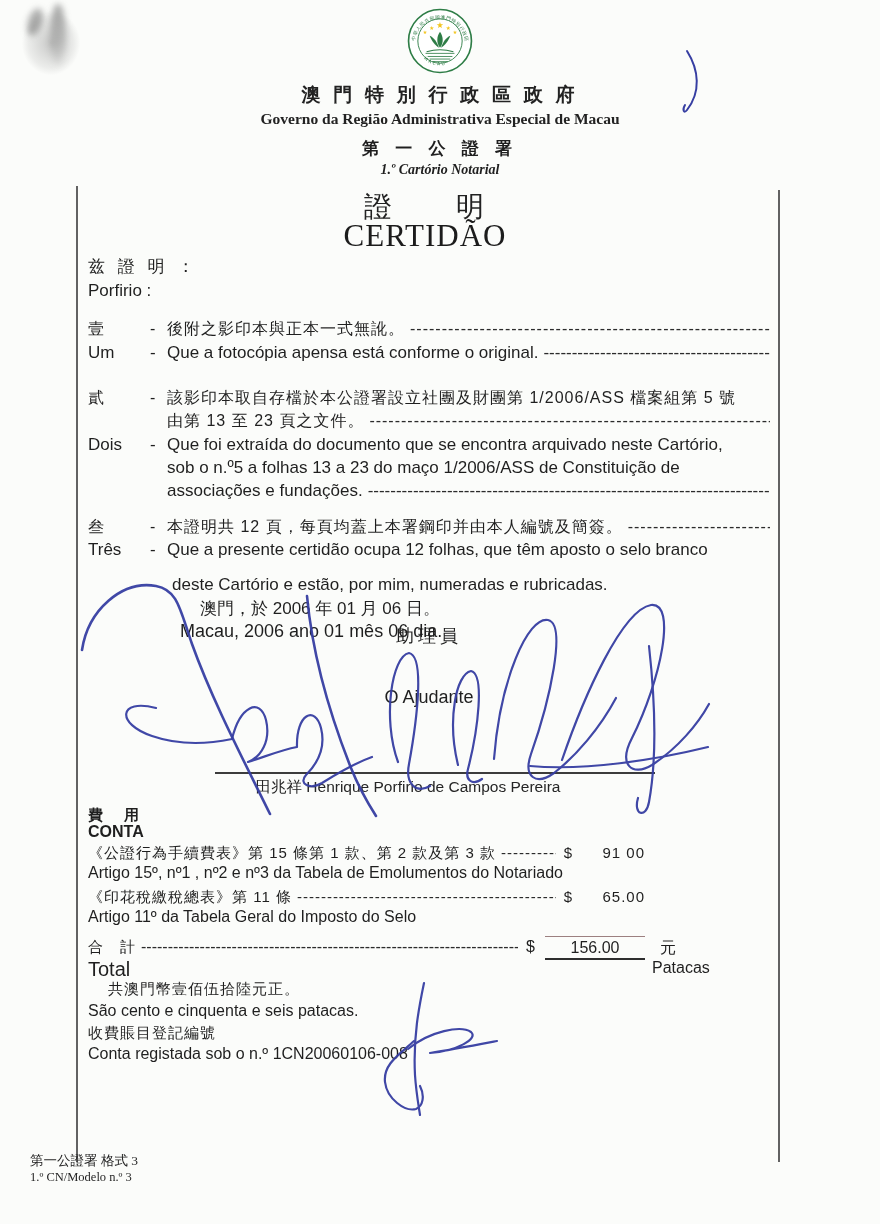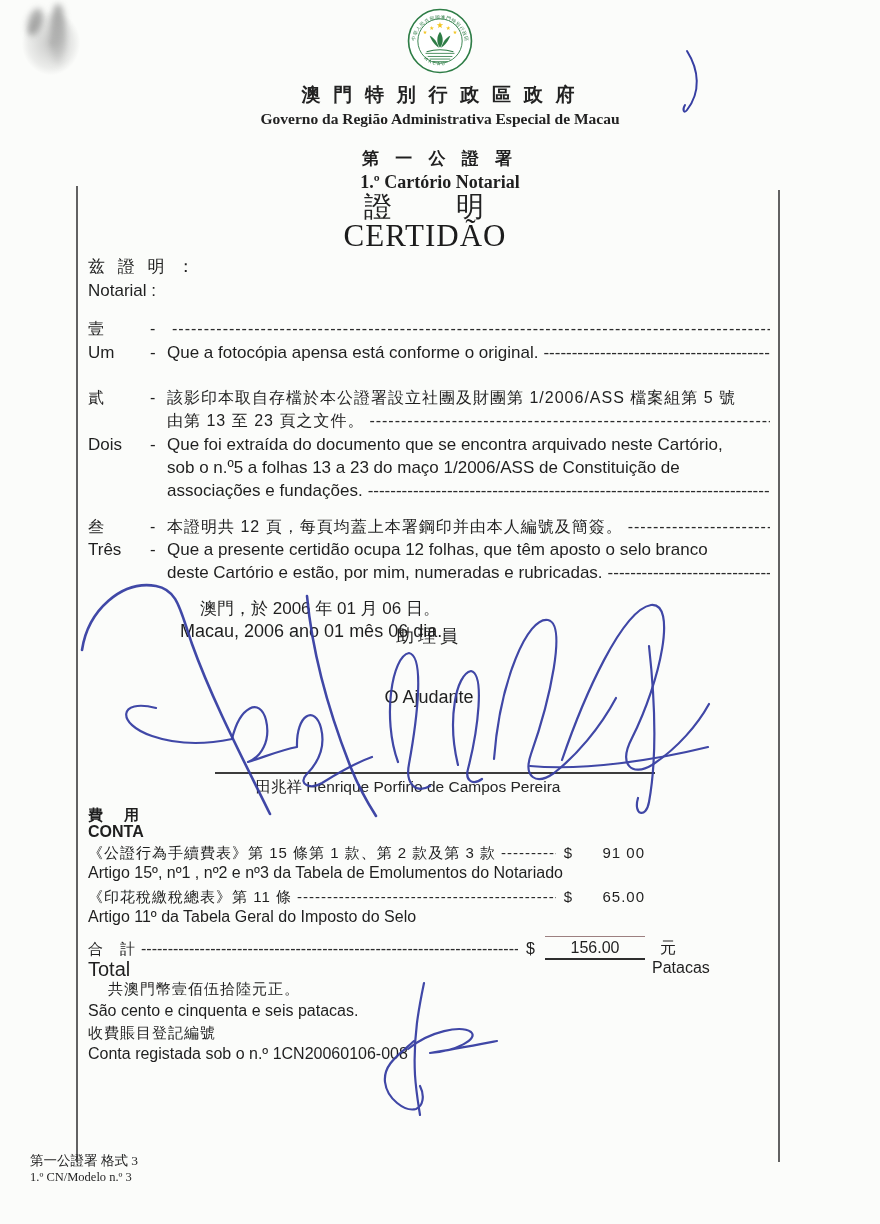--- a/index.html
+++ b/index.html
@@ -7,22 +7,22 @@
     position:relative;width:880px;height:1224px;margin:0 auto;
     background:#fbfcfa;overflow:hidden;
     font-family:"Liberation Sans","DejaVu Sans",sans-serif;color:#1f1f1f;
   }
   .abs{position:absolute;}
   .serif{font-family:"Liberation Serif","DejaVu Serif",serif;}
   
   .hdr{left:0;top:8px;width:880px;text-align:center;}
   .hdr .gov-zh{font-size:19px;font-weight:bold;letter-spacing:4px;margin-top:4px;color:#222;}
   .hdr .gov-pt{font-size:15.5px;font-weight:bold;margin-top:2px;color:#222;}
-  .hdr .off-zh{font-size:17px;font-weight:bold;letter-spacing:6px;margin-top:19px;}
-  .hdr .off-pt{font-size:18px;font-weight:bold;margin-top:2px;}
+  .hdr .off-zh{font-size:17px;font-weight:bold;letter-spacing:6px;margin-top:9px;}
+  .hdr .off-pt{font-size:14px;font-weight:bold;margin-top:2px;font-style:italic;}
   
   .rule-v{width:1.6px;background:#474747;opacity:.85;}
   
   .title-zh{left:0;top:188px;width:850px;text-align:center;font-size:28px;letter-spacing:2px;color:#222;}
   .title-zh .gap{display:inline-block;width:62px;}
   .title-pt{left:0;top:218px;width:850px;text-align:center;font-size:31px;letter-spacing:1px;color:#1c1c1c;}
   
   .zh{font-size:16px;letter-spacing:1px;}
   .pt{font-size:17px;}
   .liner{display:flex;align-items:baseline;position:absolute;left:88px;width:682px;
@@ -36,21 +36,21 @@
   
   .date-zh{left:180px;top:597px;font-size:17px;margin-left:20px;}
   .date-pt{left:180px;top:621px;font-size:18px;}
   .role-zh{left:88px;top:624px;width:682px;text-align:center;font-size:18px;letter-spacing:4px;}
   .role-pt{left:88px;top:687px;width:682px;text-align:center;font-size:18px;}
   .sig-rule{left:215px;top:772px;width:440px;height:1.5px;background:#3c3c3c;}
   .sig-name{left:88px;top:777px;width:640px;text-align:center;font-size:15.5px;color:#262626;}
   
   .fee-h-zh{left:88px;top:806px;font-size:15px;font-weight:bold;letter-spacing:3px;}
   .fee-h-pt{left:88px;top:823px;font-size:16px;font-weight:bold;}
-  .feerow{display:flex;align-items:center;position:absolute;left:88px;width:557px;
+  .feerow{display:flex;align-items:flex-start;position:absolute;left:88px;width:557px;
           white-space:nowrap;overflow:hidden;font-size:16px;line-height:21px;}
   .feerow .cur{flex:0 0 auto;margin-left:8px;}
   .feerow .amt{flex:0 0 72px;text-align:right;}
   .feerow .amtbox{flex:0 0 92px;text-align:center;margin-left:10px;padding:0 4px;
                   border-top:1.2px solid #9c8080;border-bottom:2px solid #2e2e2e;}
   .fee-sub{font-size:16px;}
   .unit-zh{left:660px;top:938px;font-size:16px;}
   .unit-pt{left:652px;top:959px;font-size:16px;}
   .tot-lab{left:88px;top:958px;font-size:20px;}
   .words-zh{left:88px;top:980px;font-size:15px;letter-spacing:1px;margin-left:20px;}
@@ -122,25 +122,26 @@
 
   <div class="abs rule-v" style="left:76px;top:186px;height:976px;"></div>
   <div class="abs rule-v" style="left:778px;top:190px;height:972px;"></div>
 
   <div class="abs title-pt serif">CERTIDÃO</div>
   <div class="abs title-zh serif">
     <span>證</span><span class="gap"></span><span>明</span>
   </div>
 
   <div class="abs intro-zh">兹 證 明 ：</div>
-  <div class="abs intro-pt">Notarial :</div>
+  <div class="abs intro-pt">Porfirio :</div>
 
   <div class="liner zh" style="top:318px;">
     <span class="num">壹</span>
     <span class="dsh">-</span>
+    <span>後附之影印本與正本一式無訛。</span>
     <span class="fill">--------------------------------------------------------------------------------------------------------------------------------------------------------------------------------------------------------</span>
   </div>
   <div class="liner pt" style="top:342px;">
     <span class="num">Um</span>
     <span class="dsh">-</span>
     <span>Que a fotocópia apensa está conforme o original.</span>
     <span class="fill">--------------------------------------------------------------------------------------------------------------------------------------------------------------------------------------------------------</span>
   </div>
 
   <div class="liner zh" style="top:387px;">
@@ -169,21 +170,21 @@
     <span class="num">叁</span>
     <span class="dsh">-</span>
     <span>本證明共 12 頁，每頁均蓋上本署鋼印并由本人編號及簡簽。</span>
     <span class="fill">--------------------------------------------------------------------------------------------------------------------------------------------------------------------------------------------------------</span>
   </div>
   <div class="liner pt" style="top:539px;">
     <span class="num">Três</span>
     <span class="dsh">-</span>
     <span>Que a presente certidão ocupa 12 folhas, que têm aposto o selo branco</span>
   </div>
-  <div class="liner contl pt" style="top:562px;">
+  <div class="liner contl pt" style="top:574px;flex-direction:column;">
     <span>deste Cartório e estão, por mim, numeradas e rubricadas.</span>
     <span class="fill">--------------------------------------------------------------------------------------------------------------------------------------------------------------------------------------------------------</span>
   </div>
 
   <div class="abs date-zh">澳門，於 2006 年 01 月 06 日。</div>
   <div class="abs date-pt">Macau, 2006 ano 01 mês 06 dia.</div>
 
   <div class="abs role-zh">助理員</div>
   <div class="abs role-pt">O Ajudante</div>
 

